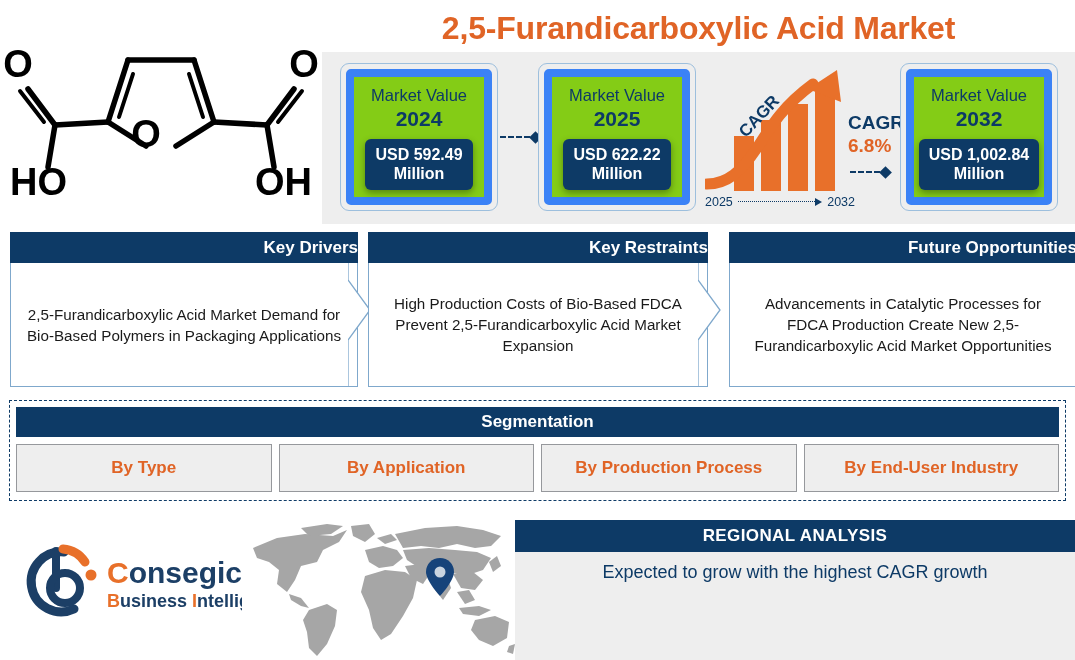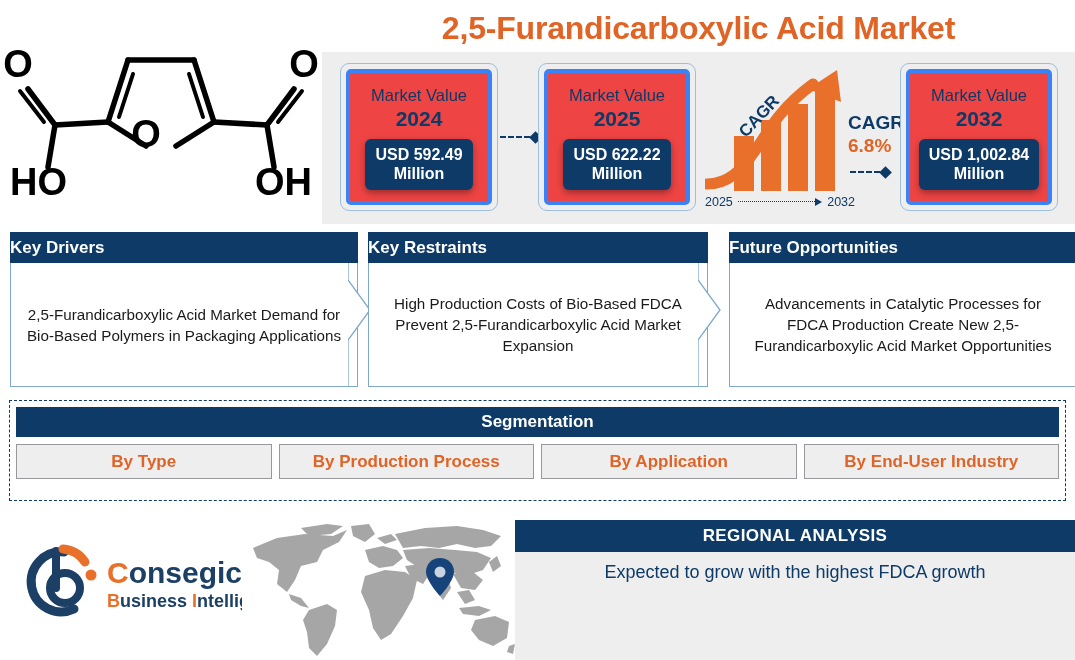--- a/index.html
+++ b/index.html
@@ -52,23 +52,23 @@
     top: 63px;
     width: 158px; height: 148px;
     border: 1.5px solid #9dbfdd;
     border-radius: 9px;
     background: #eeeeee;
     box-sizing: border-box;
     padding: 5px;
   }
   .vcard-inner {
     width: 100%; height: 100%;
-    border: 4px solid #3b82f6;
+    border: 8px solid #3b82f6;
     border-radius: 5px;
-    background: #ef4444;
+    background: #84cc16;
     box-sizing: border-box;
     display: flex;
     flex-direction: column;
     align-items: center;
     justify-content: center;
     gap: 0px;
   }
   .vcard-label {
     font-size: 16.5px;
     color: #0d3a66;
@@ -164,21 +164,21 @@
   .pillar {
     position: absolute;
     top: 232px;
     height: 155px;
   }
   .pillar-head {
     background: #0d3a66;
     color: #ffffff;
     font-size: 17px;
     font-weight: bold;
-    text-align: left;
+    text-align: right;
     height: 31px;
     line-height: 31px;
   }
   .pillar-body {
     position: relative;
     height: 124px;
     background: #ffffff;
     border: 1.2px solid #7fa8cc;
     border-top: none;
     box-sizing: border-box;
@@ -221,21 +221,21 @@
     font-size: 17px;
     font-weight: bold;
     text-align: center;
     height: 30px;
     line-height: 30px;
   }
   .seg-cells {
     display: flex;
     gap: 7px;
     margin-top: 7px;
-    height: 35px;
+    height: 48px;
   }
   .seg-cell {
     flex: 1;
     background: #eeeeee;
     border: 1.3px solid #96989c;
     box-sizing: border-box;
     display: flex;
     align-items: center;
     justify-content: center;
     font-size: 17px;
@@ -427,22 +427,22 @@
     <div class="pillar-head">Future Opportunities</div>
     <div class="pillar-body">
       <div class="pillar-text">Advancements in Catalytic Processes for FDCA Production Create New 2,5-Furandicarboxylic Acid Market Opportunities</div>
     </div>
   </div>
 
   <div class="segmentation">
     <div class="seg-head">Segmentation</div>
     <div class="seg-cells">
       <div class="seg-cell">By Type</div>
+      <div class="seg-cell">By Application</div>
       <div class="seg-cell">By Production Process</div>
-      <div class="seg-cell">By Application</div>
       <div class="seg-cell">By End-User Industry</div>
     </div>
   </div>
 
   <div class="logo-wrap">
     <svg width="230" height="86" viewBox="0 0 230 86">
 
       <path d="M 52 12 A 30 30 0 1 0 62 69" stroke="#1c3f66" stroke-width="9" fill="none" stroke-linecap="round"></path>
 
       <path d="M 44 11 L 44 48" stroke="#1c3f66" stroke-width="8" fill="none" stroke-linecap="round"></path>
@@ -499,16 +499,16 @@
       </g>
       <g>
         <path d="M197 36 C205 36 211 42 211 50 C211 59 197 74 197 74 C197 74 183 59 183 50 C183 42 189 36 197 36 Z" fill="#16437a"></path>
         <circle cx="197" cy="50" r="5.5" fill="#c9d4e0"></circle>
       </g>
     </svg>
   </div>
 
   <div class="regional">
     <div class="regional-head">REGIONAL ANALYSIS</div>
-    <div class="regional-sub">Expected to grow with the highest FDCA growth</div>
+    <div class="regional-sub">Expected to grow with the highest CAGR growth</div>
   </div>
 
 </div>
 
 </body></html>

